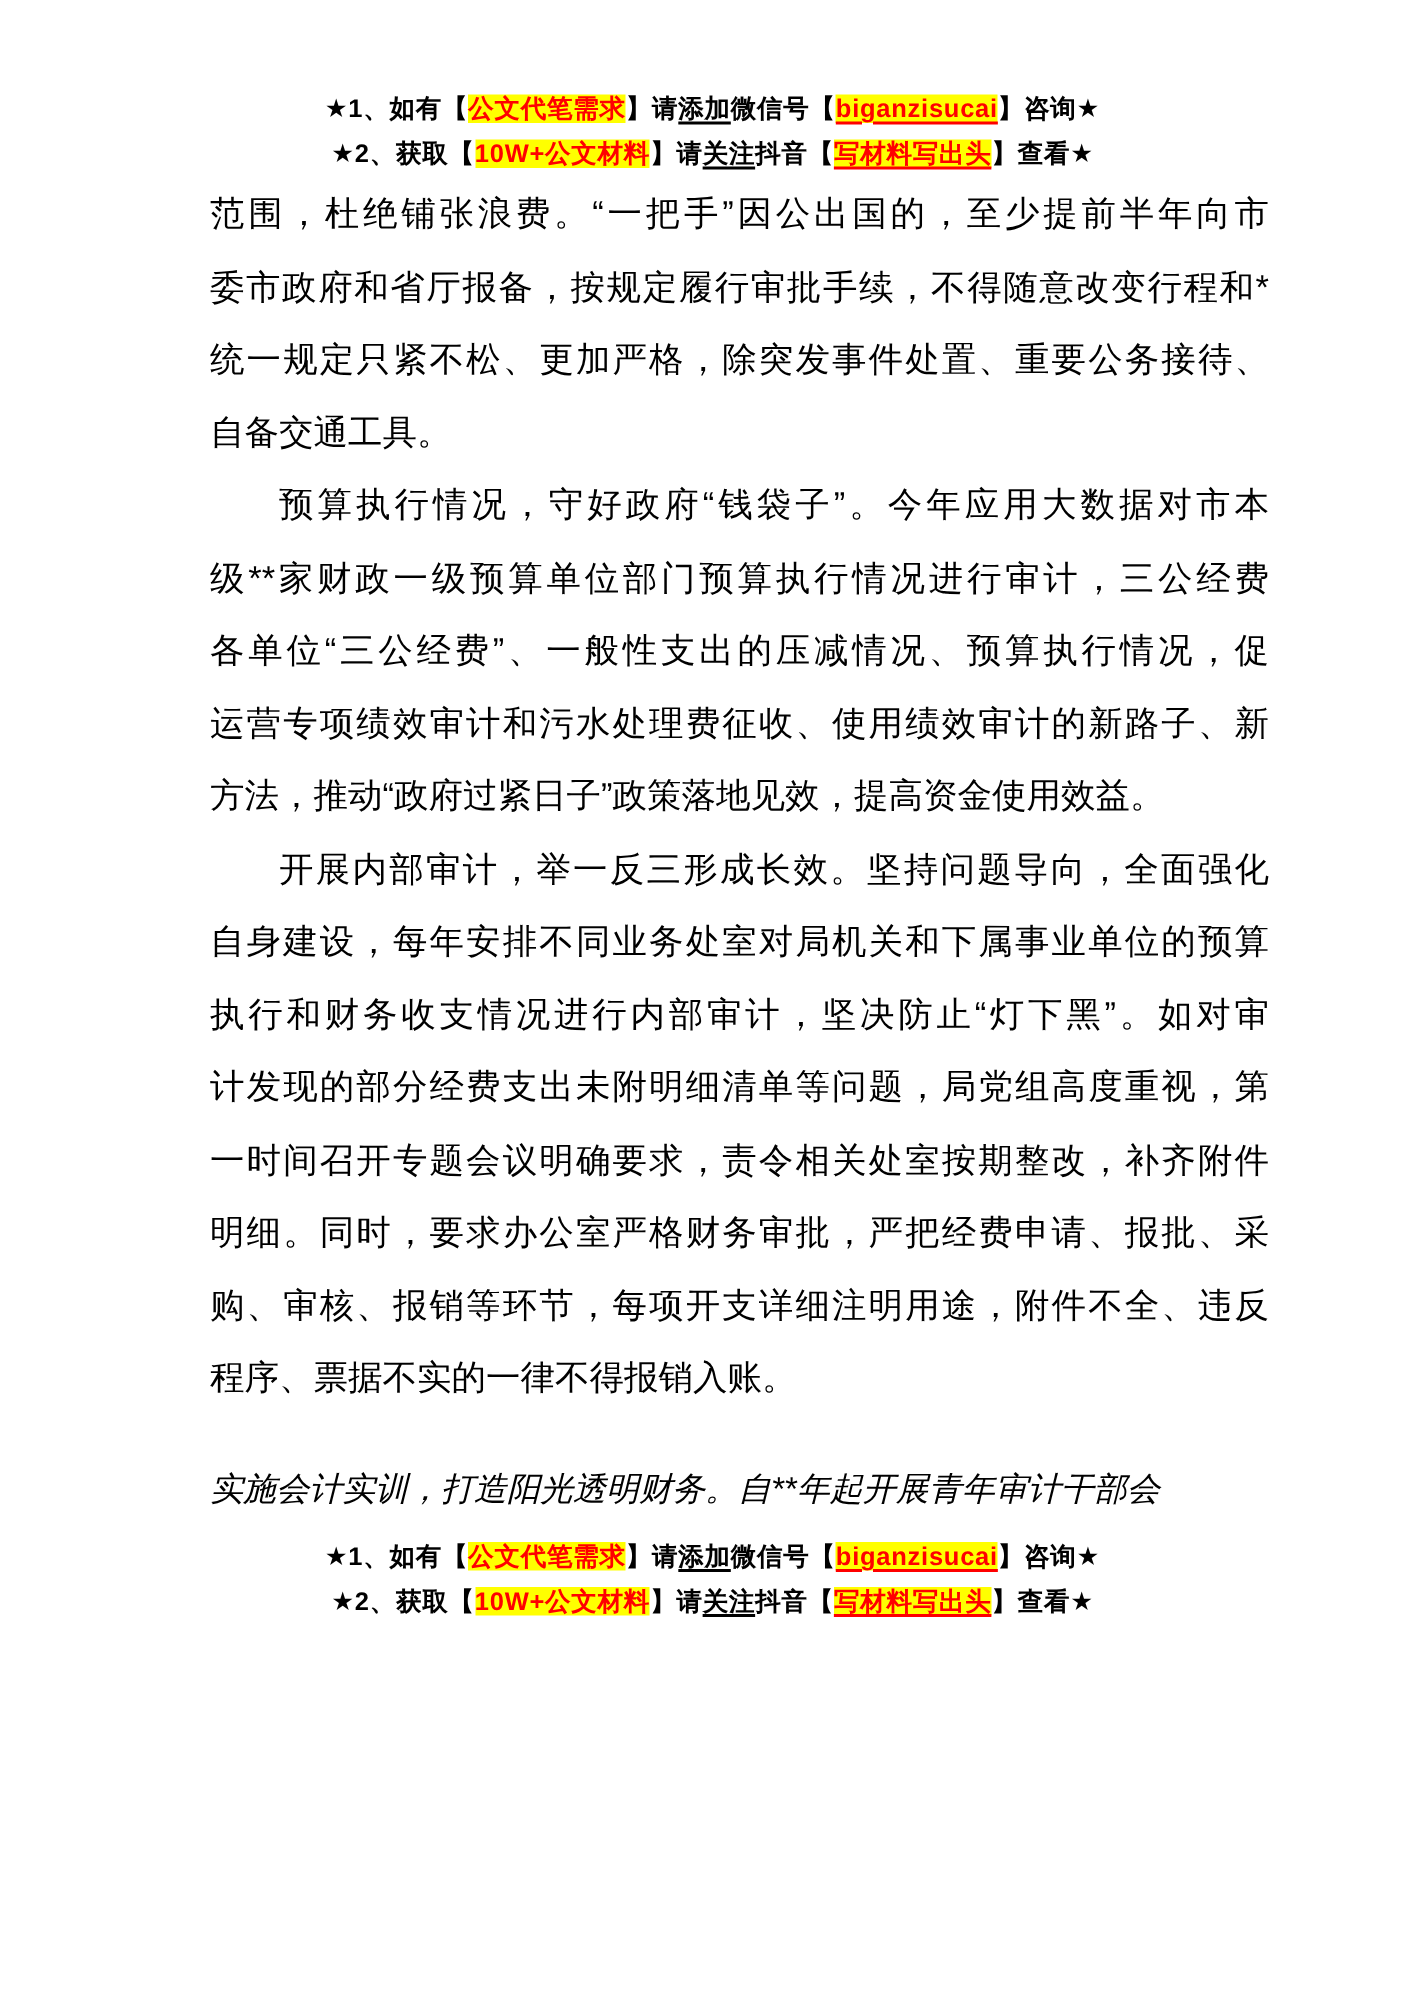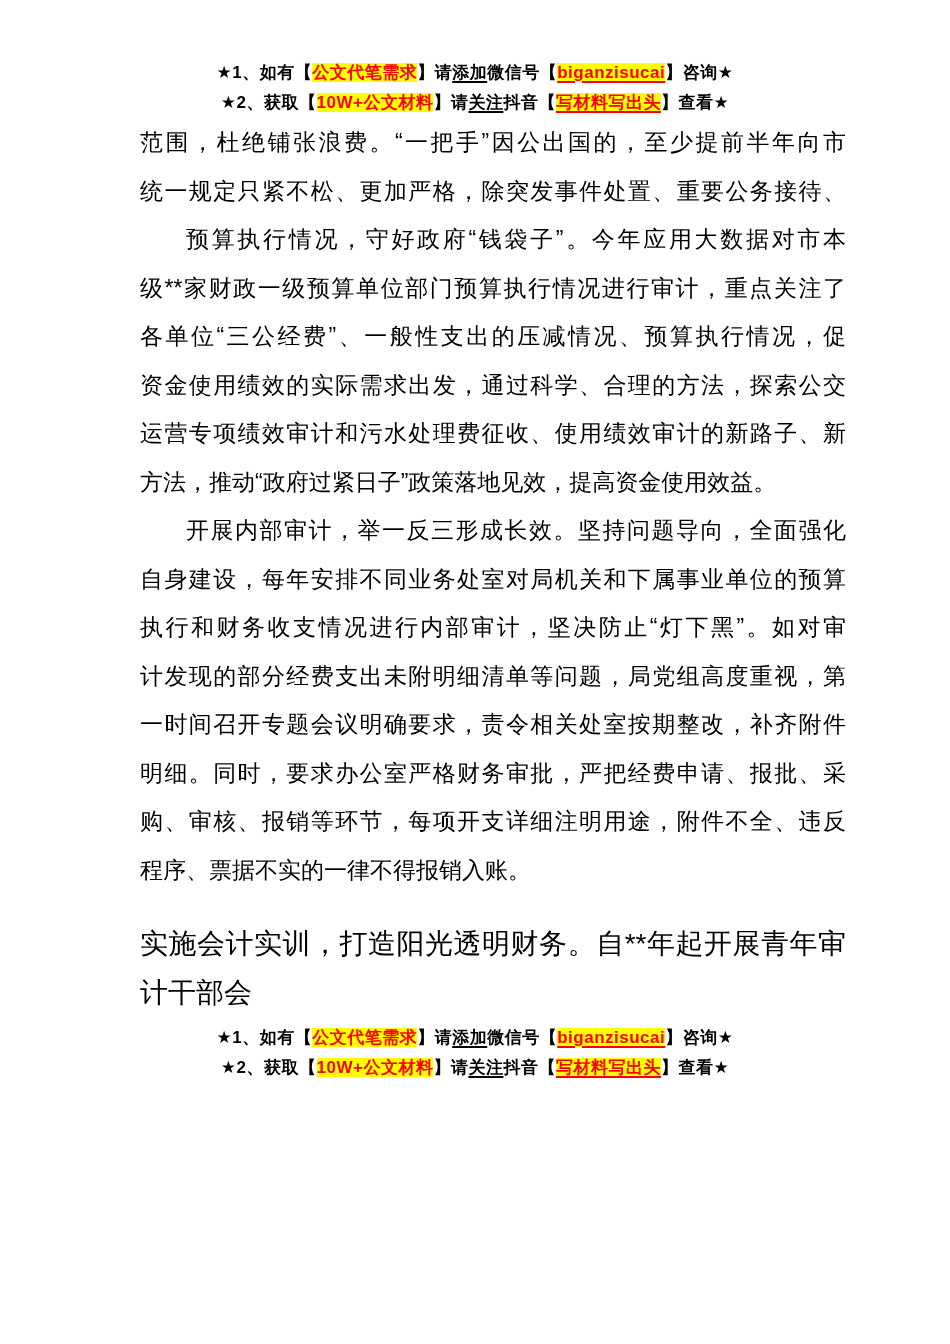--- a/index.html
+++ b/index.html
@@ -57,44 +57,46 @@
     text-align: justify;
     text-align-last: justify;
   }
   .para .line.lastline {
     text-align-last: left;
   }
   .para .line.firstline {
     text-indent: 2em;
   }
   .para.small {
-    font-size: 28px;
+    font-size: 22px;
     margin-top: 26px;
+    font-style: italic;
   }
 </style>
 </head>
 <body>
 
 <div class="page">
 
   <div class="banner banner-top">
       <div class="banner-line"><span class="seg">★1、如有【</span><span class="seg hl">公文代笔需求</span><span class="seg">】请</span><span class="seg u">添加</span><span class="seg">微信号【</span><span class="seg hlu">biganzisucai</span><span class="seg">】咨询★</span></div>
       <div class="banner-line"><span class="seg">★2、获取【</span><span class="seg hl">10W+公文材料</span><span class="seg">】请</span><span class="seg u">关注</span><span class="seg">抖音【</span><span class="seg hlu">写材料写出头</span><span class="seg">】查看★</span></div>
     </div>
 
   <div class="doc-body">
       <div class="para">
         <div class="line">范围，杜绝铺张浪费。“一把手”因公出国的，至少提前半年向市</div>
+        <div class="line">委市政府和省厅报备，按规定履行审批手续，不得随意改变行程和*</div>
         <div class="line">统一规定只紧不松、更加严格，除突发事件处置、重要公务接待、</div>
+        <div class="line lastline">自备交通工具。</div>
       </div>
       <div class="para">
         <div class="line firstline">预算执行情况，守好政府“钱袋子”。今年应用大数据对市本</div>
-        <div class="line">级**家财政一级预算单位部门预算执行情况进行审计，重点关注了</div>
+        <div class="line">级**家财政一级预算单位部门预算执行情况进行审计，三公经费</div>
         <div class="line">各单位“三公经费”、一般性支出的压减情况、预算执行情况，促</div>
-        <div class="line">资金使用绩效的实际需求出发，通过科学、合理的方法，探索公交</div>
         <div class="line">运营专项绩效审计和污水处理费征收、使用绩效审计的新路子、新</div>
         <div class="line lastline">方法，推动“政府过紧日子”政策落地见效，提高资金使用效益。</div>
       </div>
       <div class="para">
         <div class="line firstline">开展内部审计，举一反三形成长效。坚持问题导向，全面强化</div>
         <div class="line">自身建设，每年安排不同业务处室对局机关和下属事业单位的预算</div>
         <div class="line">执行和财务收支情况进行内部审计，坚决防止“灯下黑”。如对审</div>
         <div class="line">计发现的部分经费支出未附明细清单等问题，局党组高度重视，第</div>
         <div class="line">一时间召开专题会议明确要求，责令相关处室按期整改，补齐附件</div>
         <div class="line">明细。同时，要求办公室严格财务审批，严把经费申请、报批、采</div>

